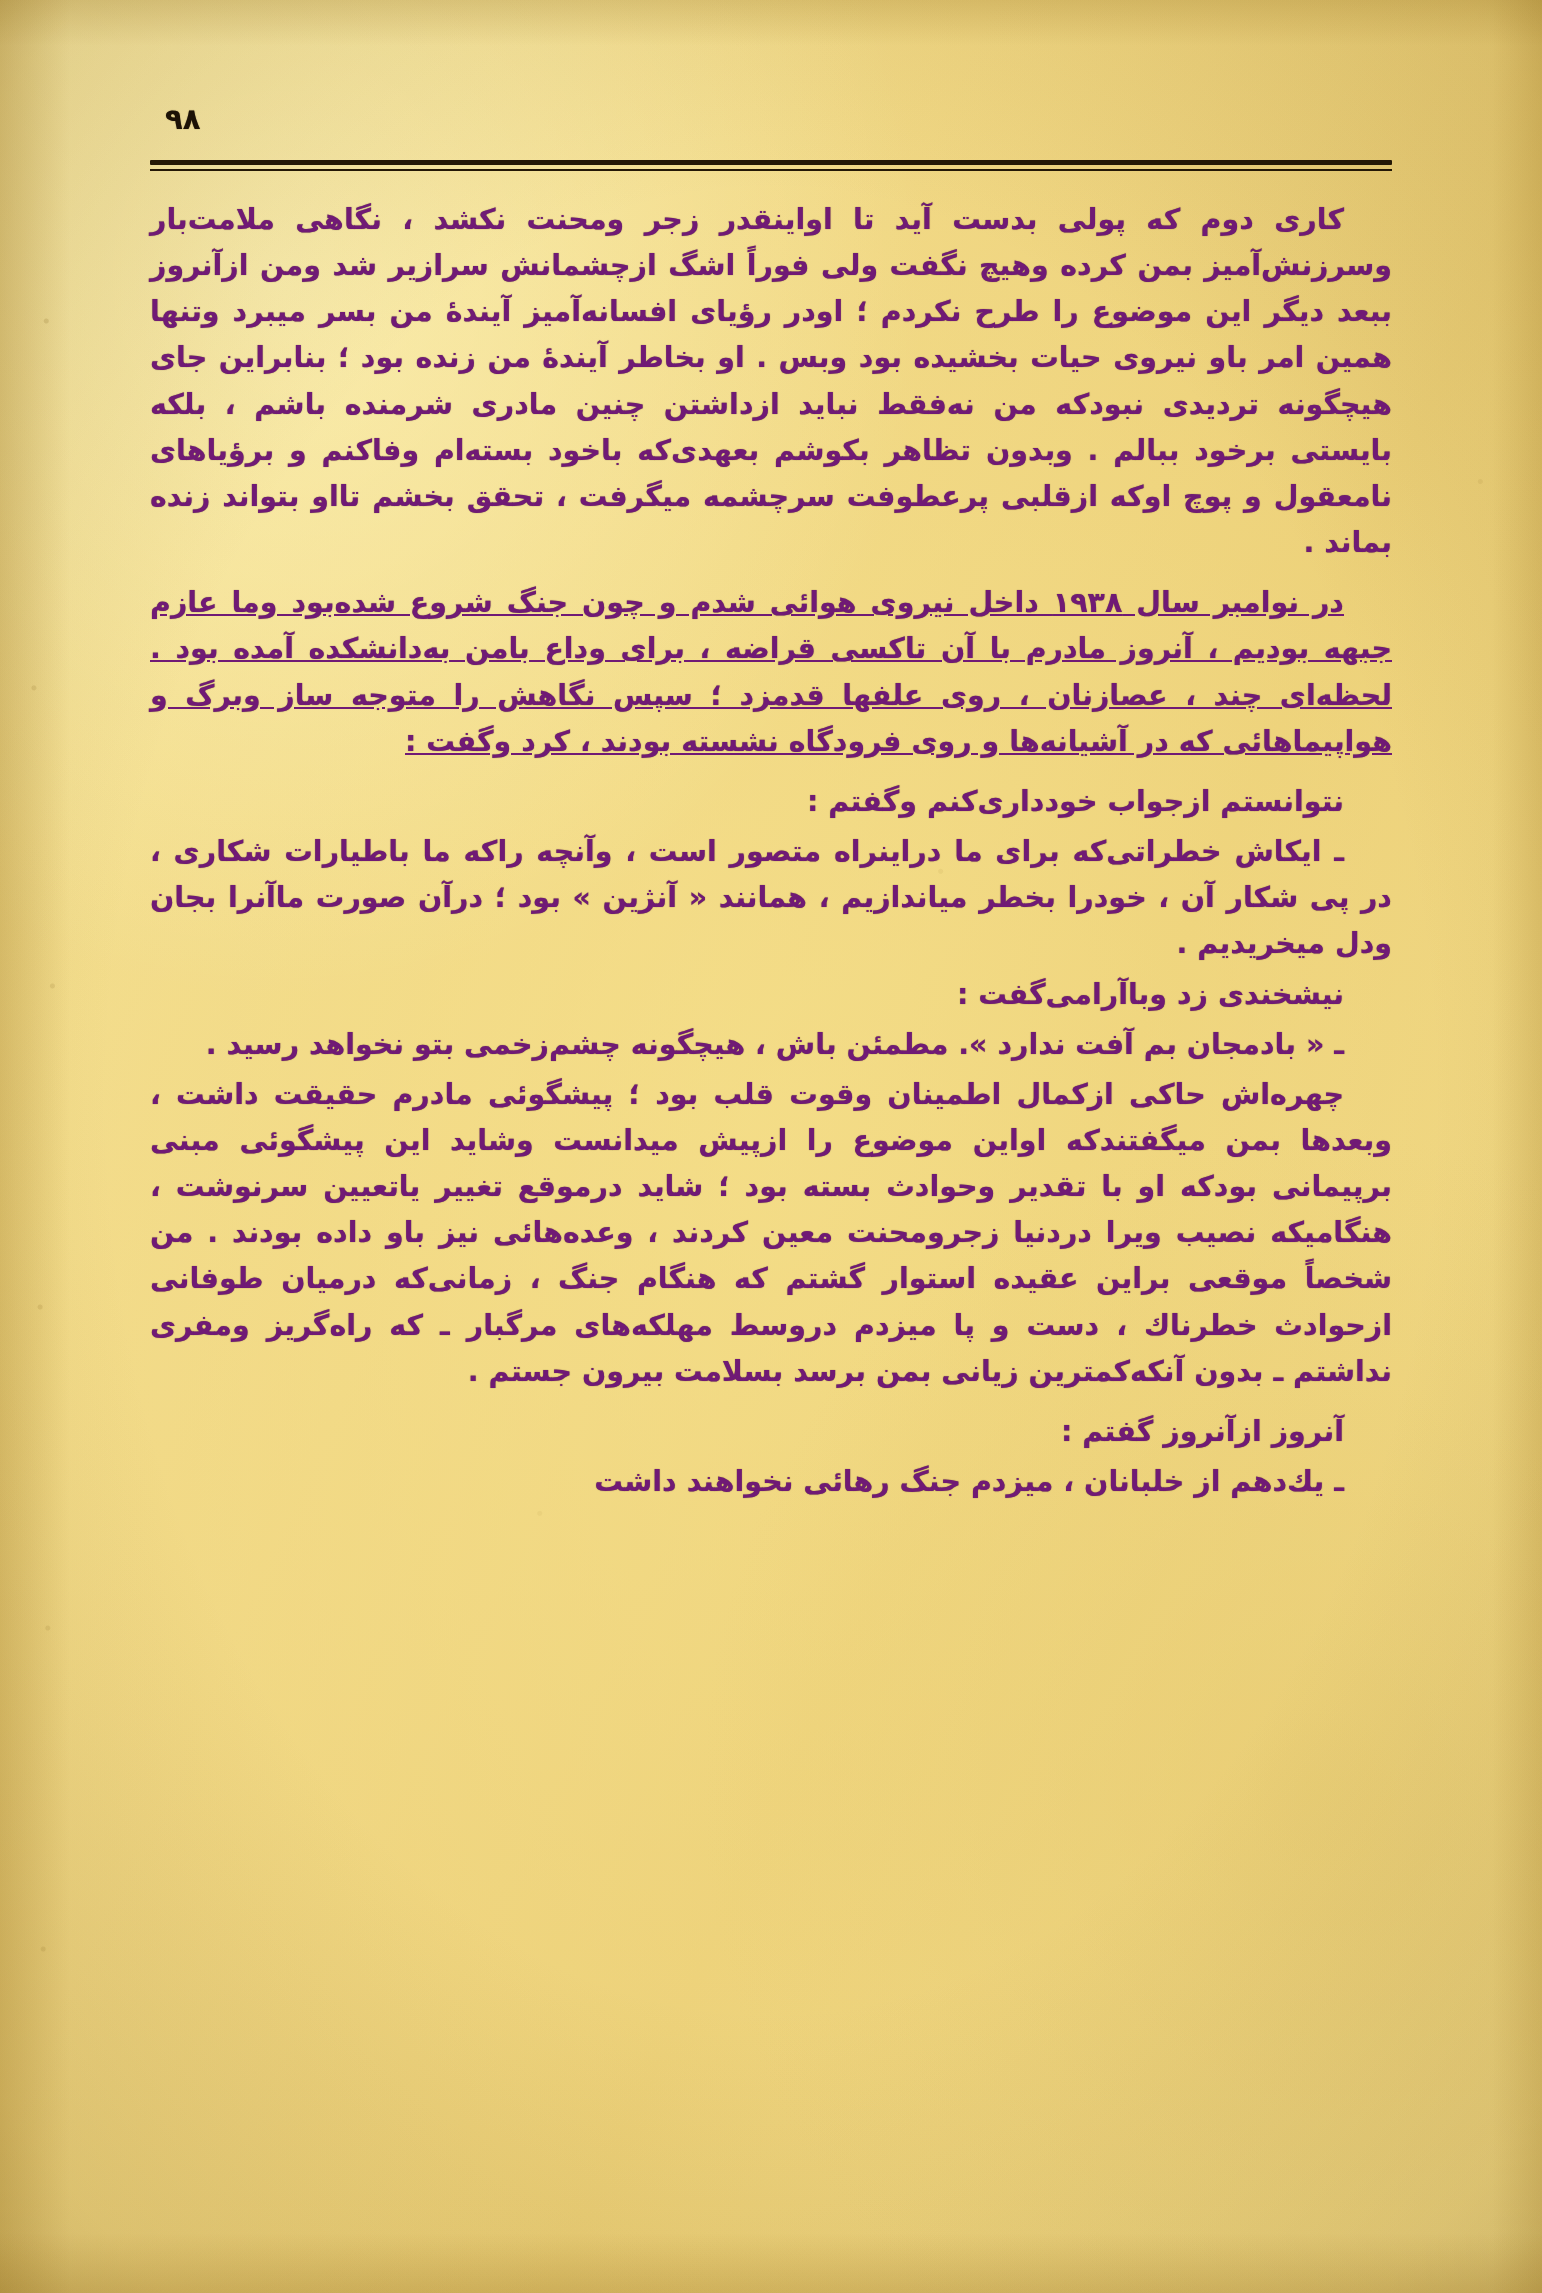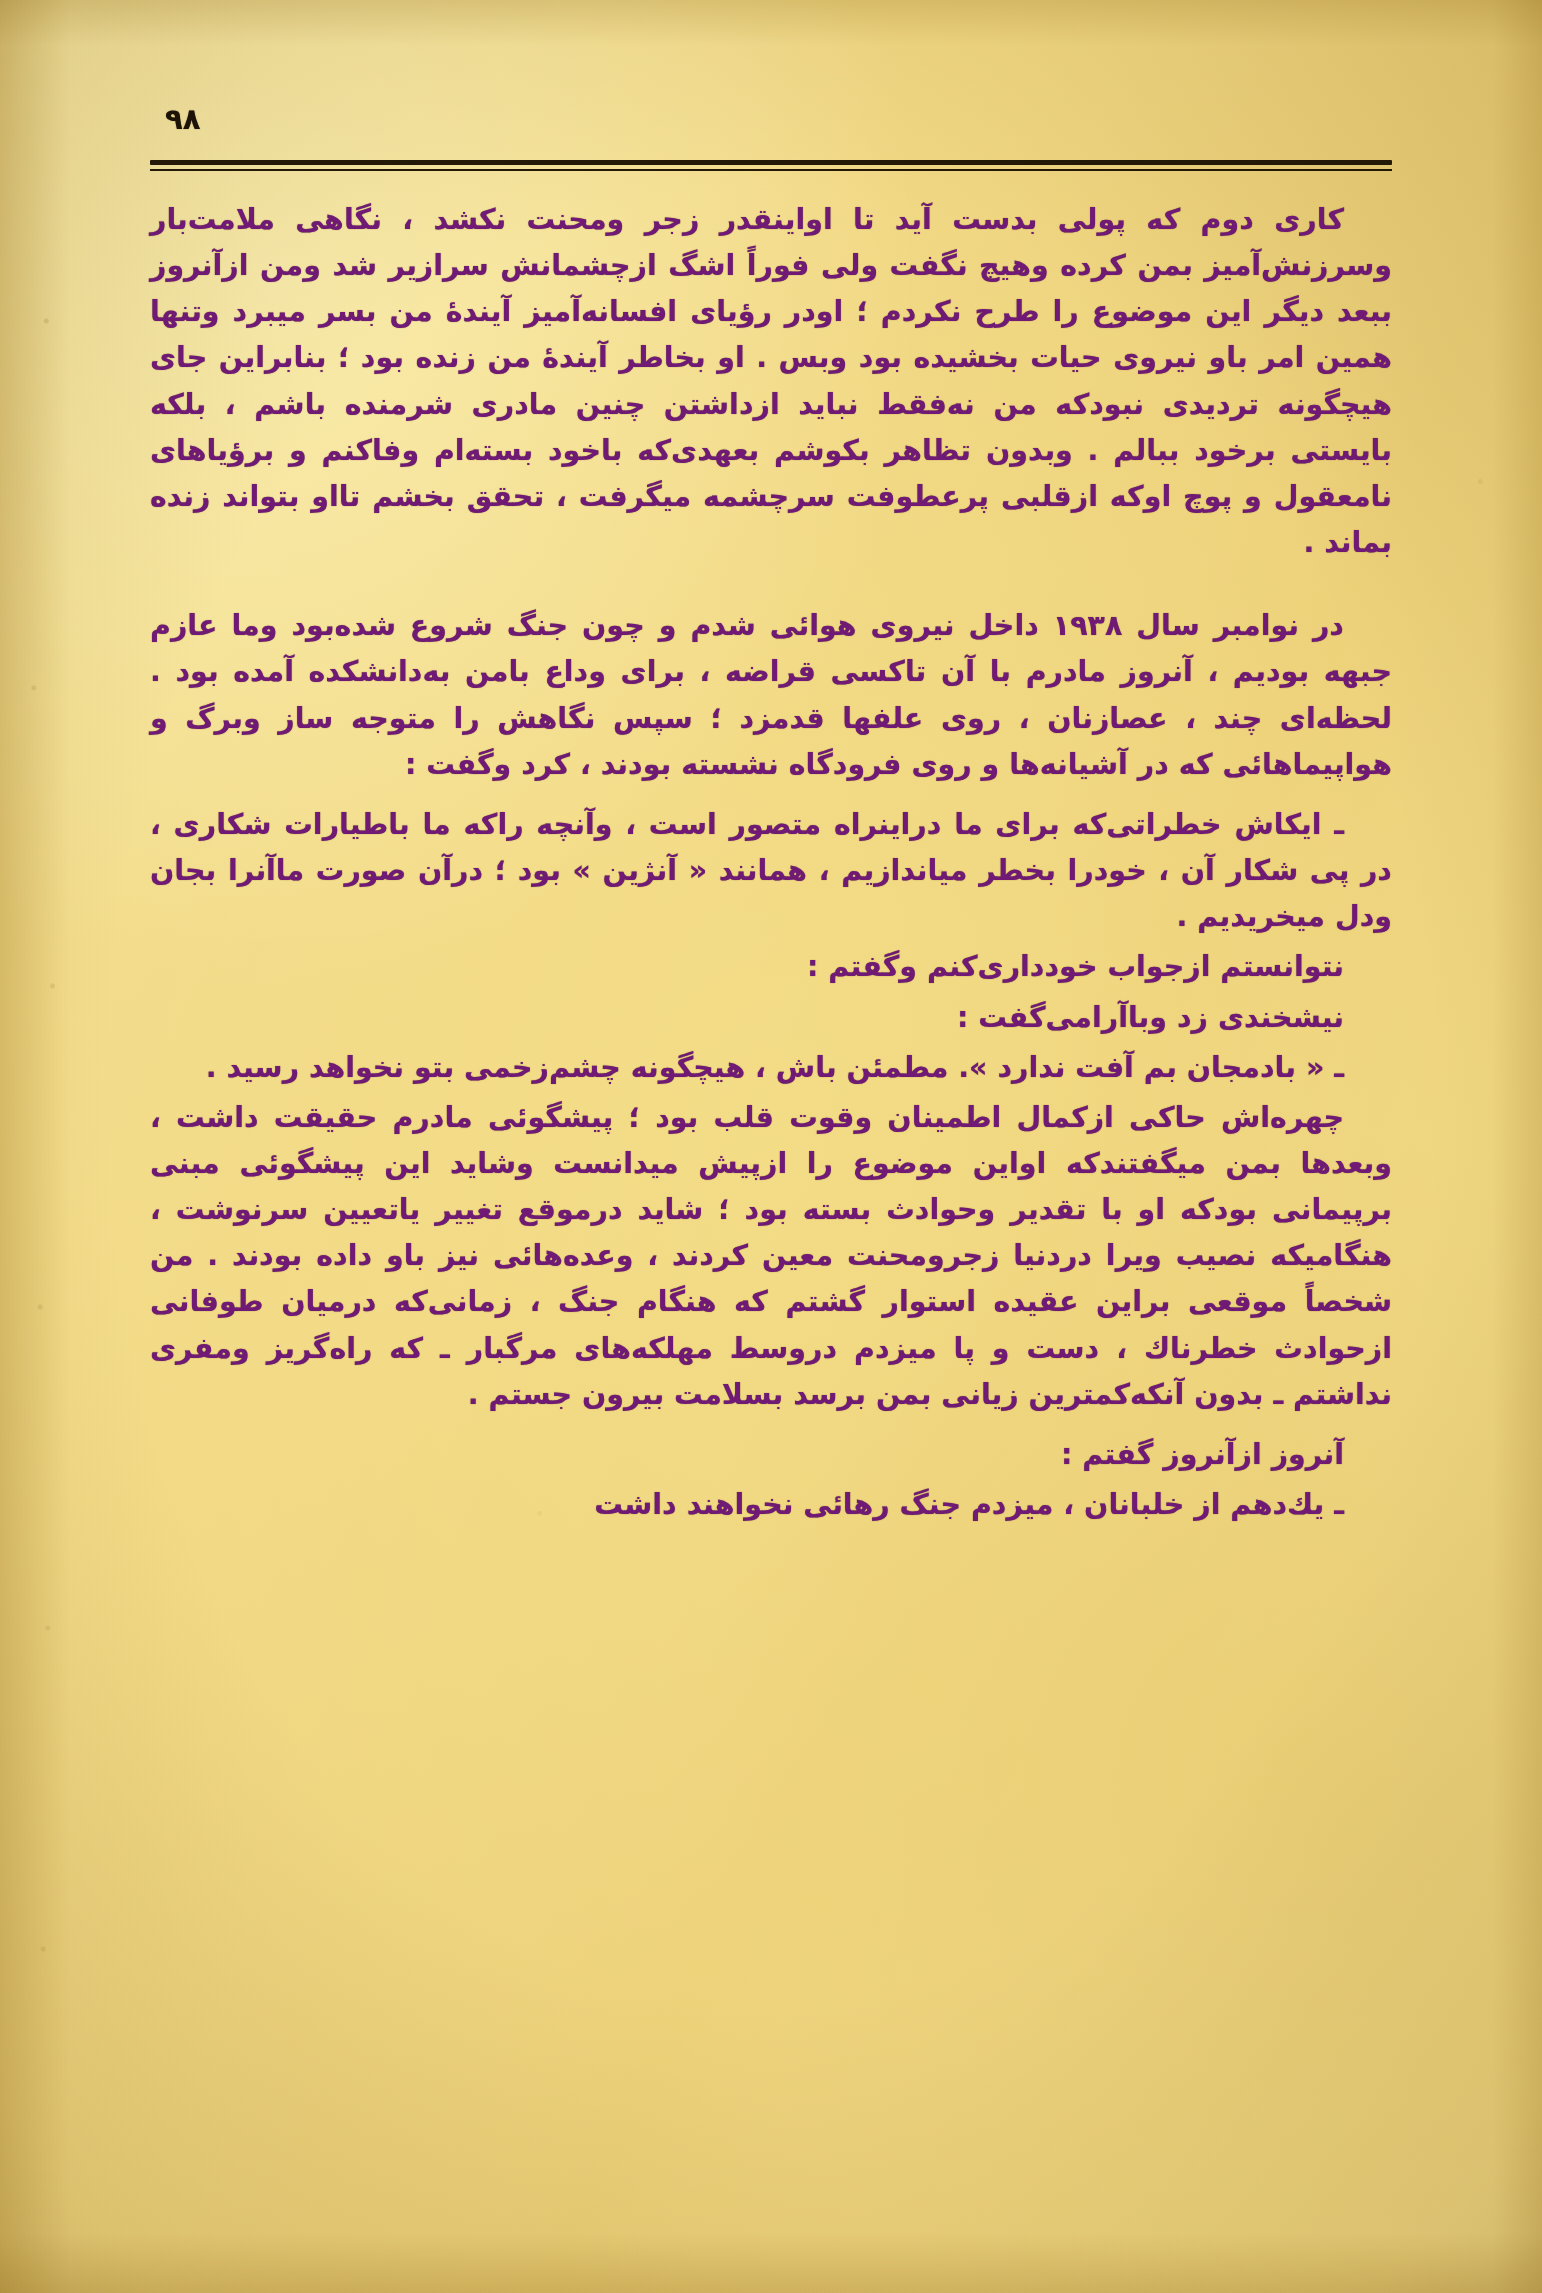--- a/index.html
+++ b/index.html
@@ -131,21 +131,22 @@
     letter-spacing: 0px;
   }
   .para {
     margin: 0 0 14px 0;
     text-indent: 48px;
   }
   .para.tight {
     margin-bottom: 4px;
   }
   .spaced {
-    margin-top: 37px;
+    margin-top: 14px;
+    text-decoration: underline;
   }
 
   
   .body, .running-title, .folio {
     text-shadow: 0 0 1.1px rgba(40,26,8,0.55);
   }
 </style>
 </head>
 <body>
 
@@ -164,22 +165,22 @@
   </div>
 
   <div class="rule-group">
     <div class="rule-thick"></div>
     <div class="rule-thin"></div>
   </div>
 
   <div class="body">
     <p class="para">کاری دوم که پولی بدست آید تا اواینقدر زجر ومحنت نکشد ، نگاهی ملامت‌بار وسرزنش‌آمیز بمن کرده وهیچ نگفت ولی فوراً اشگ ازچشمانش سرازیر شد ومن ازآنروز ببعد دیگر این موضوع را طرح نکردم ؛ اودر رؤیای افسانه‌آمیز آیندهٔ من بسر میبرد وتنها همین امر باو نیروی حیات بخشیده بود وبس . او بخاطر آیندهٔ من زنده بود ؛ بنابراین جای هیچگونه تردیدی نبودکه من نه‌فقط نباید ازداشتن چنین مادری شرمنده باشم ، بلکه بایستی برخود ببالم . وبدون تظاهر بکوشم بعهدی‌که باخود بسته‌ام وفاکنم و برؤیاهای نامعقول و پوچ اوکه ازقلبی پرعطوفت سرچشمه میگرفت ، تحقق بخشم تااو بتواند زنده بماند .</p>
     <p class="para spaced">در نوامبر سال ۱۹۳۸ داخل نیروی هوائی شدم و چون جنگ شروع شده‌بود وما عازم جبهه بودیم ، آنروز مادرم با آن تاکسی قراضه ، برای وداع بامن به‌دانشکده آمده بود . لحظه‌ای چند ، عصازنان ، روی علفها قدمزد ؛ سپس نگاهش را متوجه ساز وبرگ و هواپیماهائی که در آشیانه‌ها و روی فرودگاه نشسته بودند ، کرد وگفت :</p>
+    <p class="para tight">نتوانستم ازجواب خودداری‌کنم وگفتم :</p>
     <p class="para tight">ـ ایکاش خطراتی‌که برای ما دراینراه متصور است ، وآنچه راکه ما باطیارات شکاری ، در پی شکار آن ، خودرا بخطر میاندازیم ، همانند « آنژین » بود ؛ درآن صورت ماآنرا بجان ودل میخریدیم .</p>
-    <p class="para tight">نتوانستم ازجواب خودداری‌کنم وگفتم :</p>
     <p class="para tight">نیشخندی زد وباآرامی‌گفت :</p>
     <p class="para tight">ـ « بادمجان بم آفت ندارد ». مطمئن باش ، هیچگونه چشم‌زخمی بتو نخواهد رسید .</p>
     <p class="para">چهره‌اش حاکی ازکمال اطمینان وقوت قلب بود ؛ پیشگوئی مادرم حقیقت داشت ، وبعدها بمن میگفتندکه اواین موضوع را ازپیش میدانست وشاید این پیشگوئی مبنی برپیمانی بودکه او با تقدیر وحوادث بسته بود ؛ شاید درموقع تغییر یاتعیین سرنوشت ، هنگامیکه نصیب ویرا دردنیا زجرومحنت معین کردند ، وعده‌هائی نیز باو داده بودند . من شخصاً موقعی براین عقیده استوار گشتم که هنگام جنگ ، زمانی‌که درمیان طوفانی ازحوادث خطرناك ، دست و پا میزدم دروسط مهلکه‌های مرگبار ـ که راه‌گریز ومفری نداشتم ـ بدون آنکه‌کمترین زیانی بمن برسد بسلامت بیرون جستم .</p>
     <p class="para tight">آنروز ازآنروز گفتم :</p>
     <p class="para tight">ـ یك‌دهم از خلبانان ، میزدم جنگ رهائی نخواهند داشت</p>
   </div>
 
 </div>
 
 </body></html>

